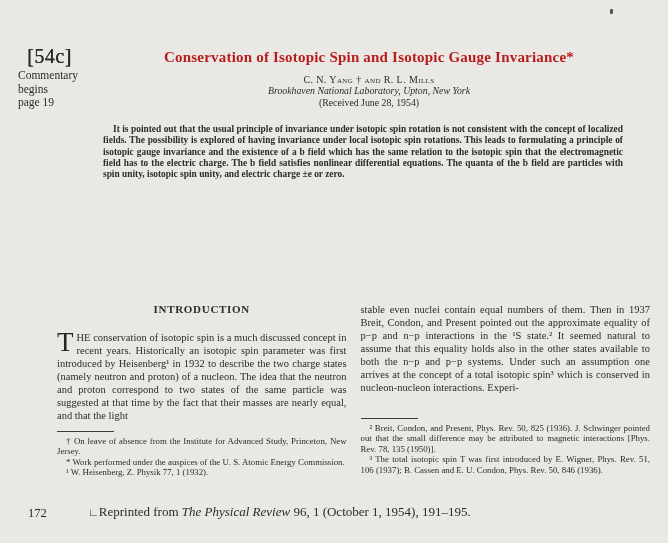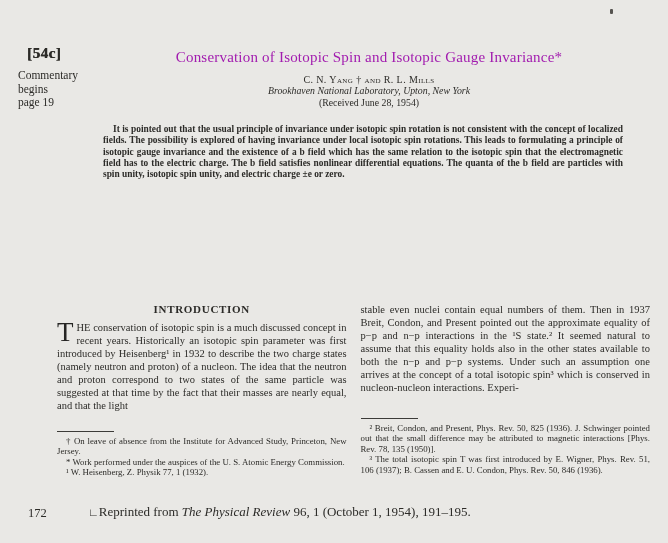--- a/index.html
+++ b/index.html
@@ -8,54 +8,54 @@
     position: relative;
     background: #e9e8e5;
     font-family: "Liberation Serif", "DejaVu Serif", serif;
     color: #2c2b28;
     overflow: hidden;
   }
   .abs { position: absolute; }
 
   .marker {
     left: 27px; top: 45px;
-    font-size: 15px; font-weight: bold; letter-spacing: 0.5px;
+    font-size: 20px; font-weight: normal; letter-spacing: 0.5px;
     text-shadow: 0.4px 0 0 currentColor;
   }
   .margin-note {
     left: 18px; top: 69px;
     font-size: 11.5px; line-height: 13.5px;
   }
 
   .head {
     left: 88px; top: 49px; width: 562px;
     text-align: center;
   }
-  .title { font-size: 15px; font-weight: normal; color: #a21caf; letter-spacing: 0.2px; }
+  .title { font-size: 15px; font-weight: bold; color: #b91c1c; letter-spacing: 0.2px; }
   .authors {
     margin-top: 8px; font-size: 10px;
     font-variant: small-caps; letter-spacing: 0.4px;
   }
   .affiliation { font-size: 9.8px; font-style: italic; }
   .received { font-size: 9.8px; margin-top: 1px; }
 
   .abstract {
     left: 103px; top: 124px; width: 520px;
     font-size: 9.4px; line-height: 11.3px;
     text-align: justify; text-indent: 10px; font-weight: bold;
   }
 
   .columns {
     left: 57px; top: 303px; width: 593px;
     display: flex; gap: 14px;
   }
   .col { flex: 1; position: relative; height: 200px; }
   .section-heading {
     text-align: center; font-size: 11px; font-weight: bold;
-    letter-spacing: 0.7px; margin-bottom: 6px;
+    letter-spacing: 0.7px; margin-bottom: 16px;
   }
   .body-par {
     font-size: 10.5px; line-height: 13px; text-align: justify;
   }
   .col-right .body-par { }
   .dropcap {
     float: left; font-size: 27px; line-height: 23px;
     padding-right: 3px; color: #262524;
   }
   .fnblock { position: absolute; left: 0; right: 0; }

